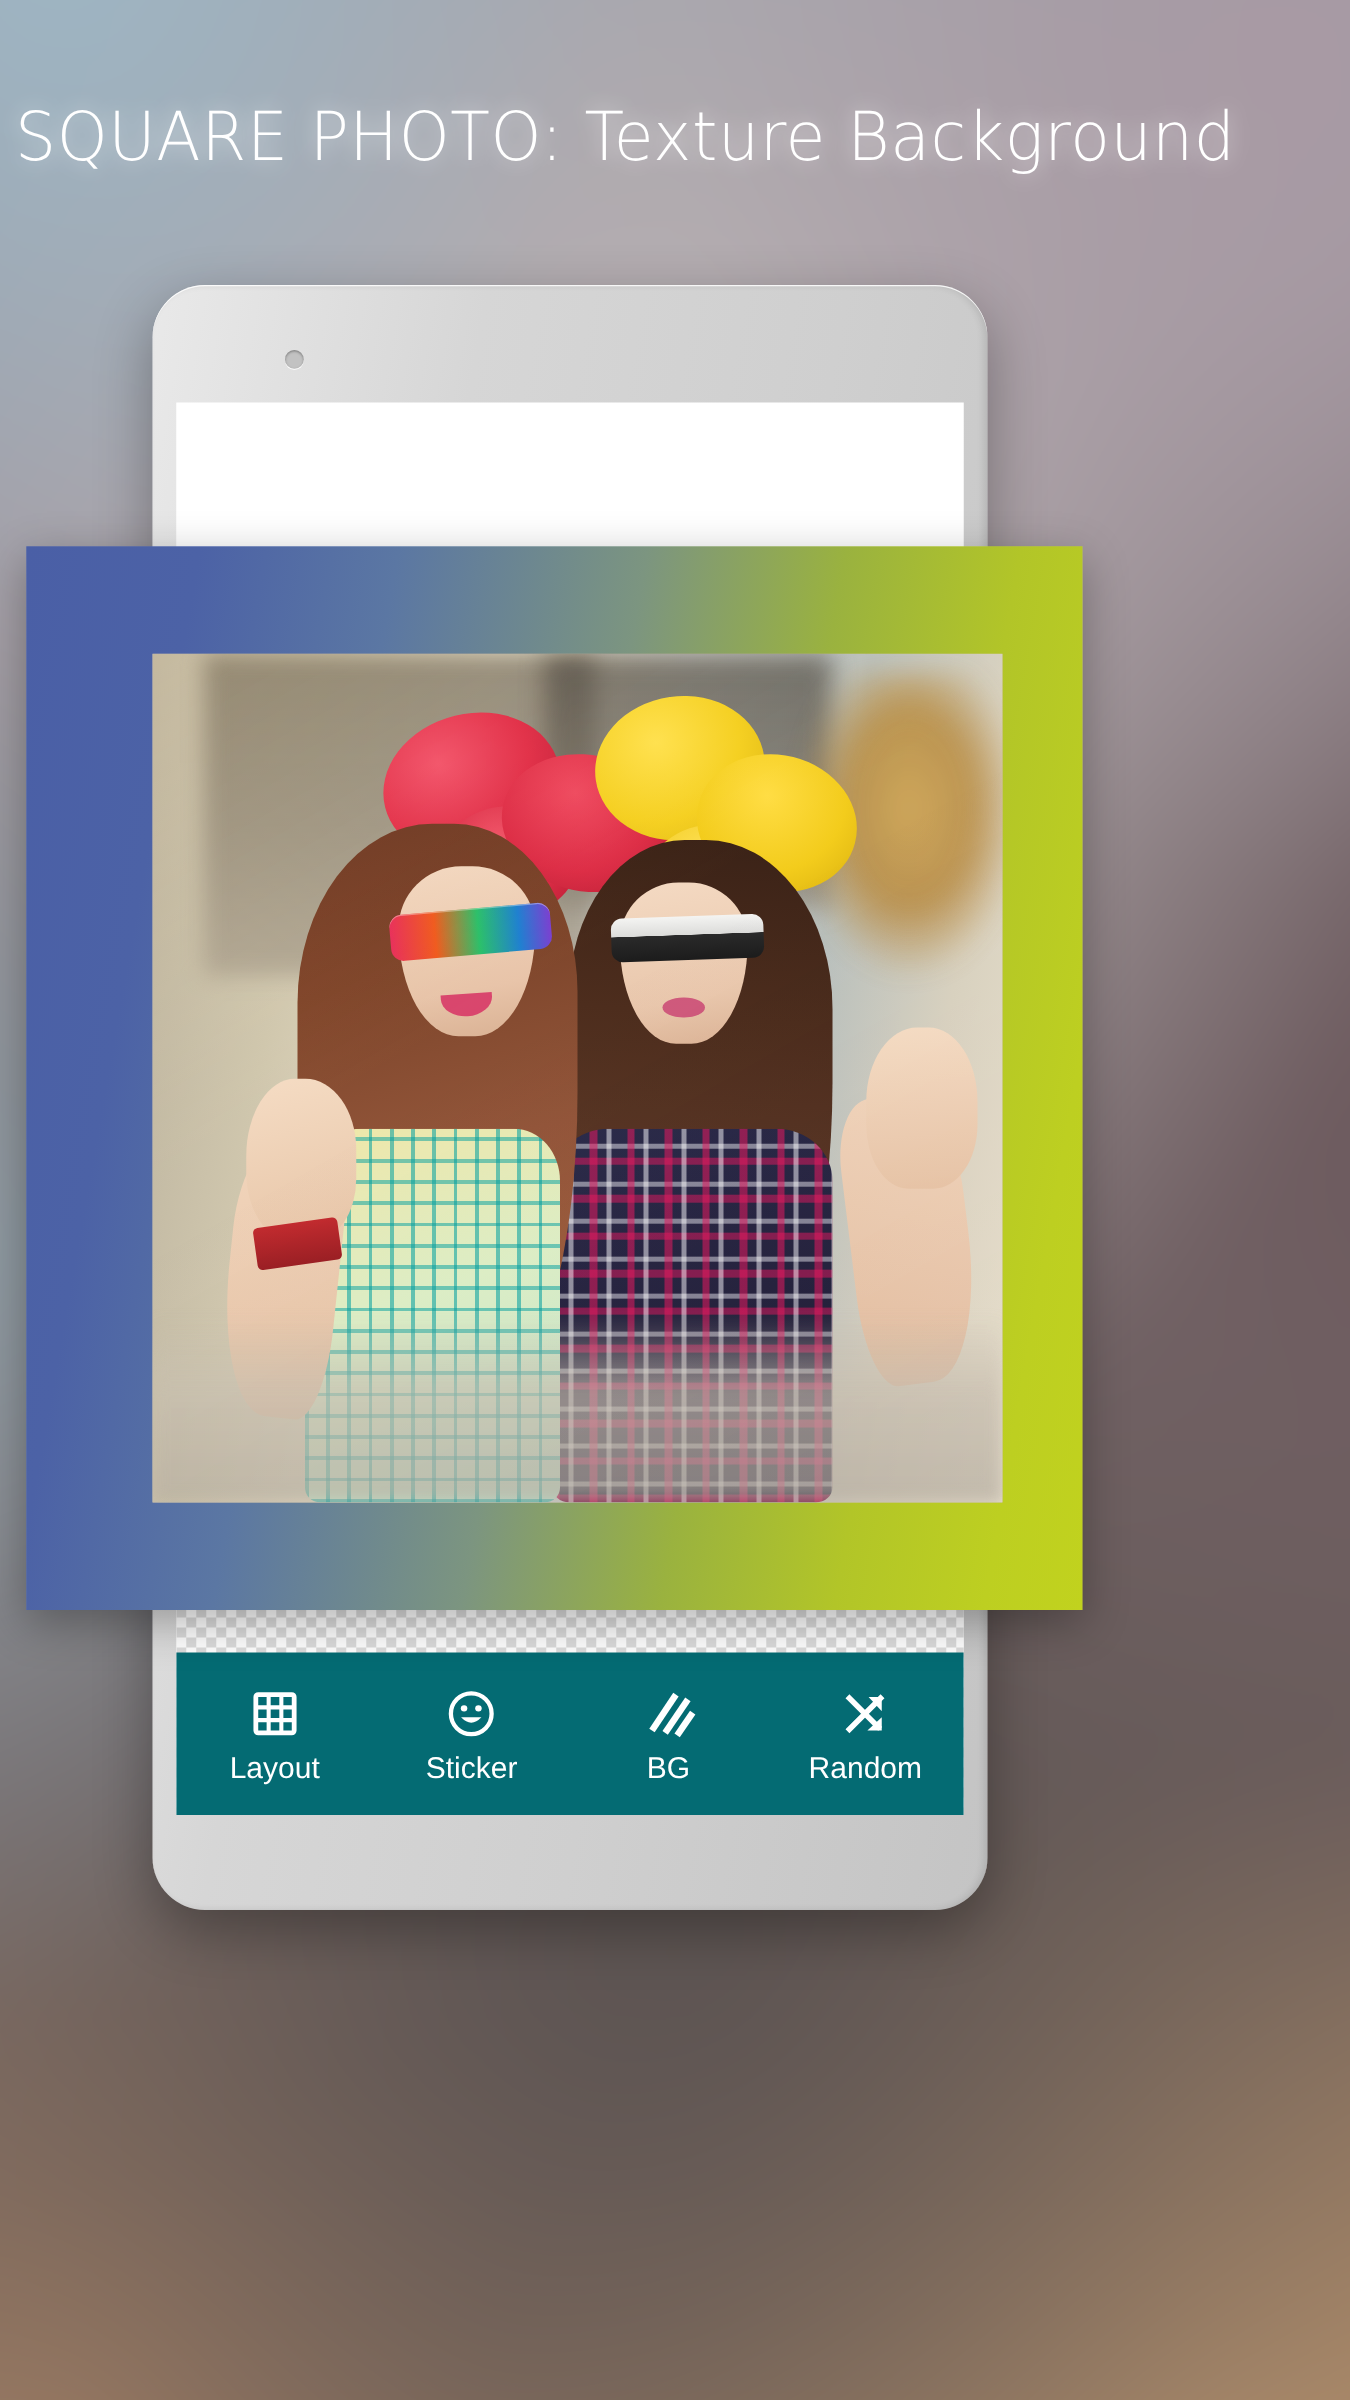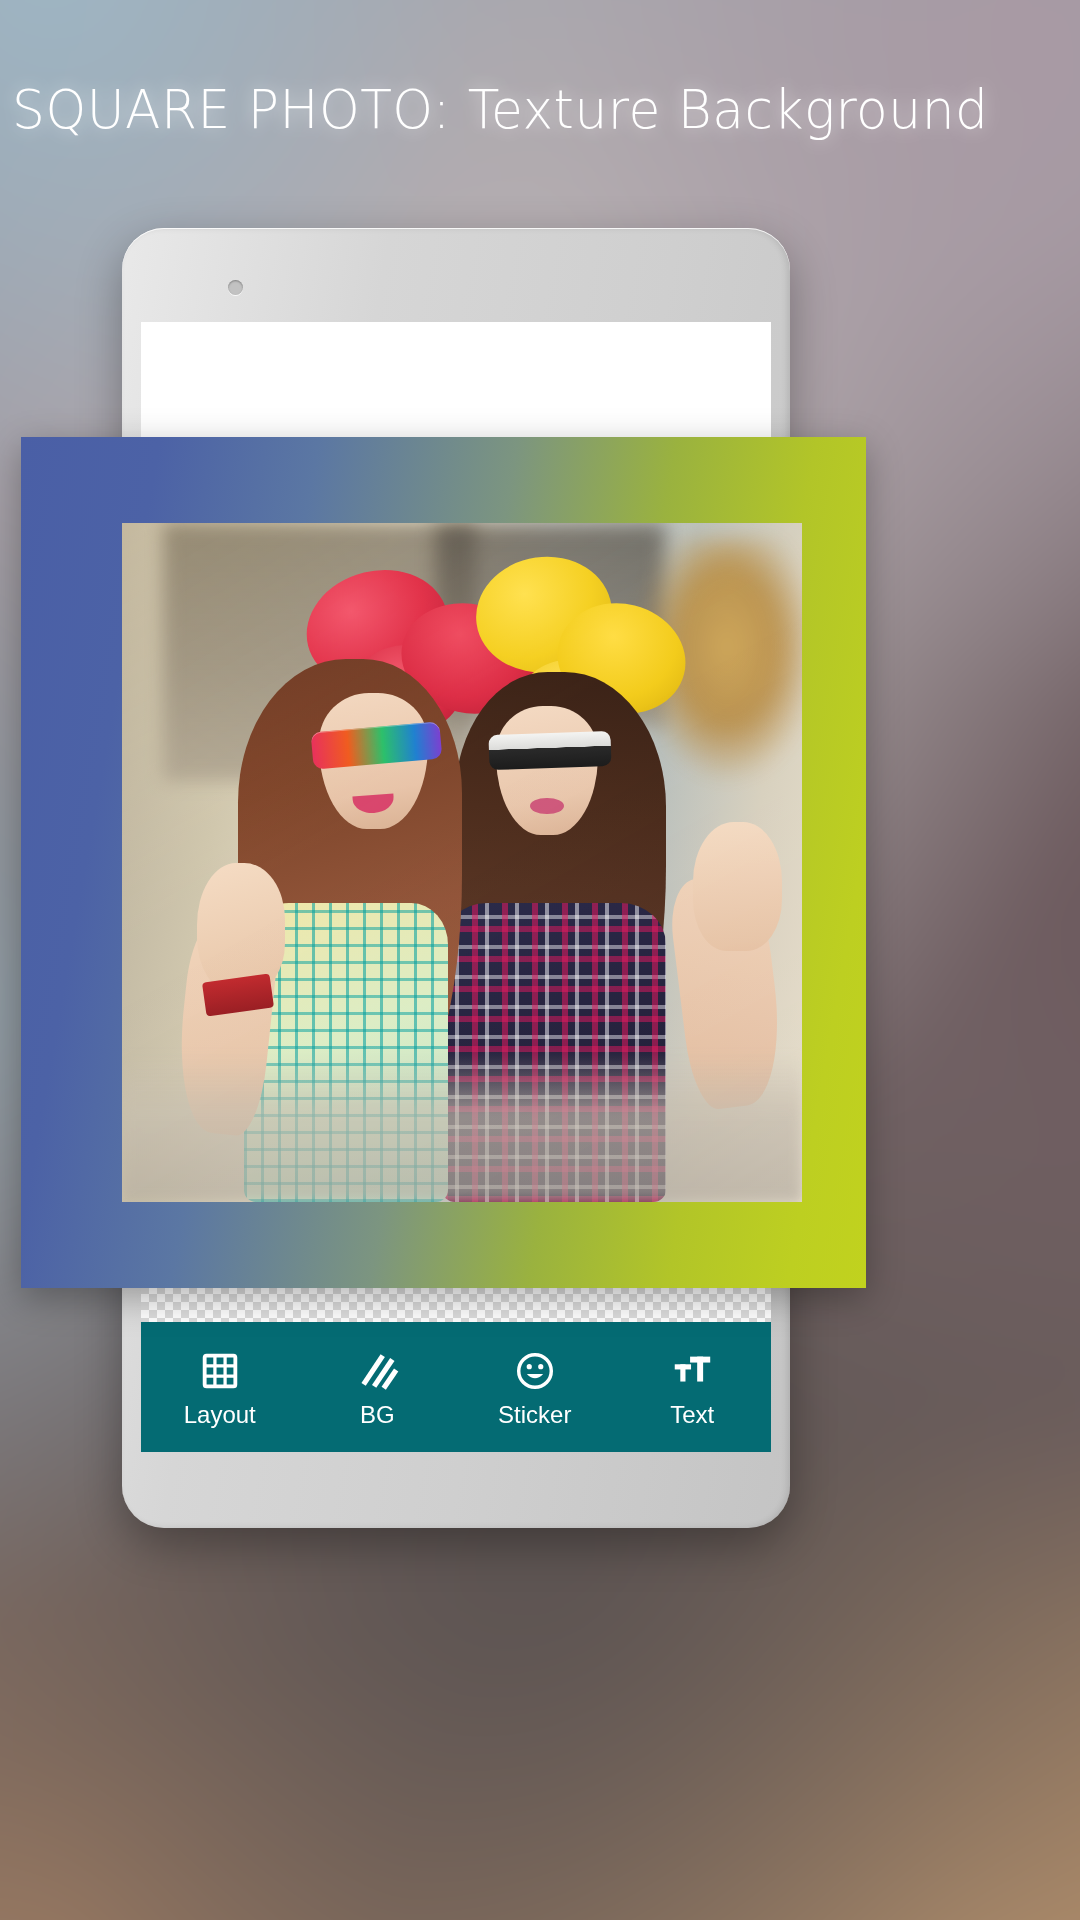--- a/index.html
+++ b/index.html
@@ -299,49 +299,49 @@
         <svg class="glyph" viewBox="0 0 48 48">
           <rect x="8" y="8" width="32" height="32" rx="2" fill="none" stroke="#ffffff" stroke-width="4"></rect>
           <path d="M18.7 8 L18.7 40 M29.3 8 L29.3 40 M8 18.7 L40 18.7 M8 29.3 L40 29.3" stroke="#ffffff" stroke-width="3.4"></path>
         </svg>
         <span class="lbl">Layout</span>
       </div>
 
 
       <div class="nitem">
         <svg class="glyph" viewBox="0 0 48 48">
+          <circle cx="24" cy="24" r="17" fill="none" stroke="#ffffff" stroke-width="3.6"></circle>
+          <circle cx="18" cy="19.5" r="2.7" fill="#ffffff"></circle>
+          <circle cx="30" cy="19.5" r="2.7" fill="#ffffff"></circle>
+          <path d="M15.5 27 Q24 36 32.5 27 Z" fill="#ffffff"></path>
+        </svg>
+        <span class="lbl">Sticker</span>
+      </div>
+
+      <div class="nitem">
+        <svg class="glyph" viewBox="0 0 48 48">
           <g stroke="#ffffff" stroke-width="5.4" stroke-linecap="butt">
             <path d="M10 38 L30 8"></path>
             <path d="M21 40 L40 12"></path>
             <path d="M31 42 L44 23"></path>
           </g>
         </svg>
         <span class="lbl">BG</span>
       </div>
 
+
       <div class="nitem">
         <svg class="glyph" viewBox="0 0 48 48">
-          <circle cx="24" cy="24" r="17" fill="none" stroke="#ffffff" stroke-width="3.6"></circle>
-          <circle cx="18" cy="19.5" r="2.7" fill="#ffffff"></circle>
-          <circle cx="30" cy="19.5" r="2.7" fill="#ffffff"></circle>
-          <path d="M15.5 27 Q24 36 32.5 27 Z" fill="#ffffff"></path>
-        </svg>
-        <span class="lbl">Sticker</span>
-      </div>
-
-      <div class="nitem">
-        <svg class="glyph" viewBox="0 0 48 48">
-          <rect x="6" y="17" width="17" height="5.4" fill="#ffffff"></rect>
-          <rect x="11.8" y="17" width="5.4" height="18" fill="#ffffff"></rect>
-          <rect x="22" y="9" width="21" height="6.2" fill="#ffffff"></rect>
-          <rect x="29.4" y="9" width="6.2" height="26" fill="#ffffff"></rect>
-        </svg>
-        <span class="lbl">Text</span>
-      </div>
-
+          <path d="M11 11 L35 35" stroke="#ffffff" stroke-width="4.6" stroke-linecap="square"></path>
+          <path d="M11 37 L37 11" stroke="#ffffff" stroke-width="4.6" stroke-linecap="square"></path>
+          <path d="M38 10 L38 22 L27 10 Z" fill="#ffffff"></path>
+          <path d="M38 38 L26 38 L38 27 Z" fill="#ffffff"></path>
+        </svg>
+        <span class="lbl">Random</span>
+      </div>
     </div>
 
   </div>
 </div>
 
 <div id="collage">
   <div id="photoframe">
     <div class="ph photo-bg"></div>
     <div class="ph blurwin"></div>
     <div class="ph blurwin2"></div>

